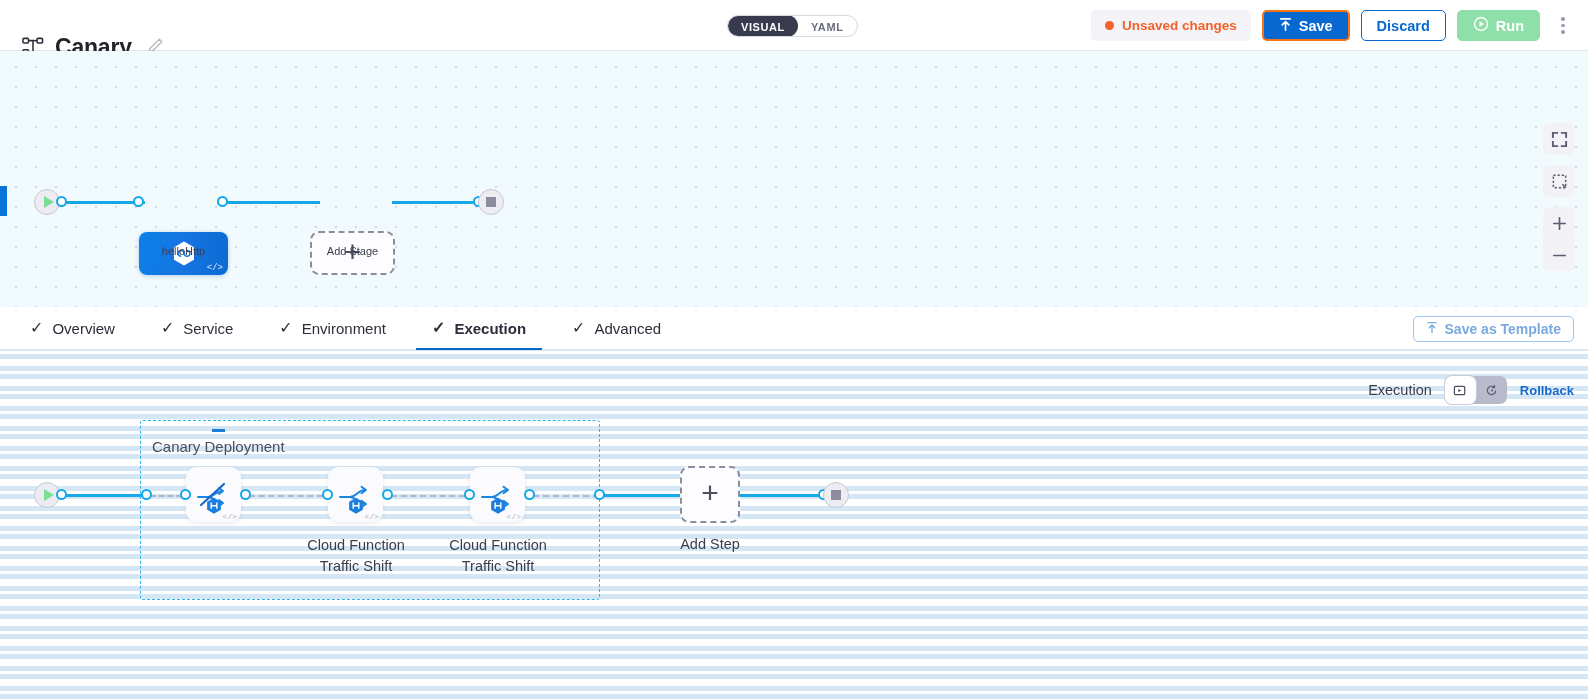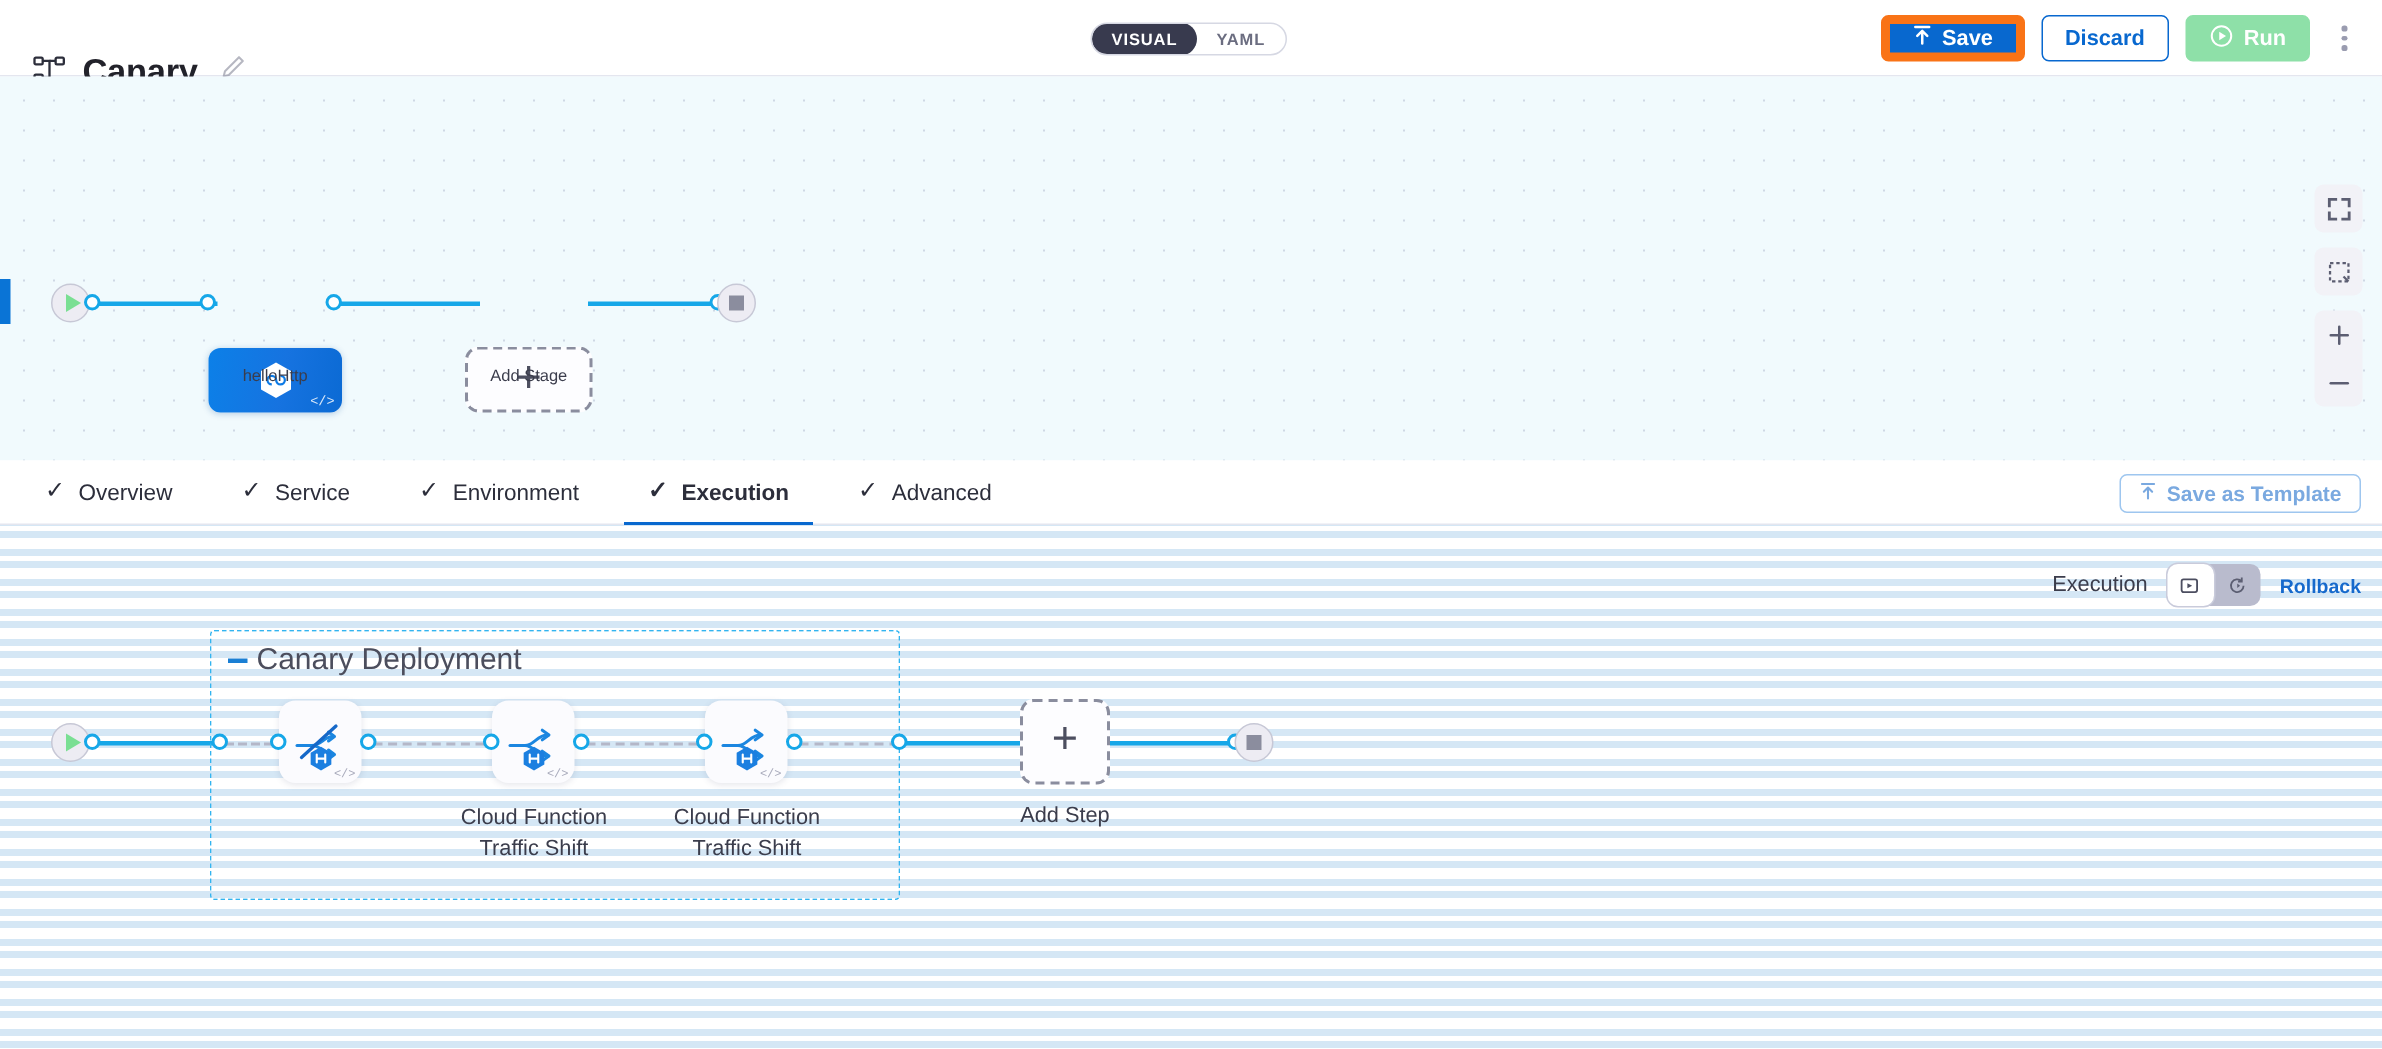--- a/index.html
+++ b/index.html
@@ -45,21 +45,21 @@
     display: flex; align-items: center; gap: 8px;
     background: #f3f3f8; border-radius: 5px; height: 31px; padding: 0 14px;
     font-size: 13.5px; font-weight: bold; color: #f4612a;
   }
   .unsaved-dot { width: 9px; height: 9px; border-radius: 50%; background: #f4612a; }
   .btn {
     display: flex; align-items: center; justify-content: center; gap: 7px;
     height: 31px; padding: 0 15px; border-radius: 5px;
     font-size: 14.5px; font-weight: bold; cursor: pointer; white-space: nowrap;
   }
-  .btn-save { background: #0868cf; color: #ffffff; border: 6px solid #f97316; }
+  .btn-save { background: #0868cf; color: #ffffff; border: 2px solid #f97316; }
   .btn-discard { background: #ffffff; color: #0868cf; border: 1px solid #0868cf; }
   .btn-run { background: #8ee0a8; color: #ffffff; border: 1px solid #8ee0a8; }
   .kebab {
     width: 22px; height: 31px; display: flex; flex-direction: column;
     align-items: center; justify-content: center; gap: 3px; cursor: pointer; margin-left: 1px;
   }
   .kebab i { width: 3.5px; height: 3.5px; border-radius: 50%; background: #9a9cb0; display: block; }
 
   
   .canvas-top {
@@ -165,21 +165,21 @@
   }
   .exec-seg-btn.active { background: #ffffff; box-shadow: 0 0 0 1px #c9cbdb; }
   .rollback-link { font-size: 13px; color: #1669cc; font-weight: bold; cursor: pointer; }
 
   .stage-group {
     position: absolute; left: 140px; top: 70px; width: 460px; height: 180px;
     border: 1.5px dashed #32b4f0; border-radius: 3px;
   }
   .stage-title {
     position: absolute; left: 11px; top: 8px; display: flex; align-items: center; gap: 6px;
-    font-size: 20px; color: #4c4e5d;
+    font-size: 15px; color: #4c4e5d; flex-direction: column;
   }
   .collapse-dash { width: 13px; height: 2.5px; background: #1a7fd4; display: block; cursor: pointer; }
 
   .step-node {
     position: absolute; width: 55px; height: 55px; border-radius: 11px; background: #fbfbfe;
     box-shadow: 0 1px 4px rgba(60,70,110,.13); cursor: pointer;
   }
   .step-node .code-mark2 {
     position: absolute; right: 4px; bottom: 1px; font-size: 8px; color: #a7a9ba;
     font-family: "Liberation Mono", monospace;
@@ -221,20 +221,24 @@
     </div>
 
     <div class="hdr-center">
       <div class="seg-toggle">
         <div class="seg-opt active">VISUAL</div>
         <div class="seg-opt">YAML</div>
       </div>
     </div>
 
     <div class="hdr-right">
+      <div class="unsaved-chip">
+        <span class="unsaved-dot"></span>
+        <span>Unsaved changes</span>
+      </div>
 
       <div class="btn btn-save">
         <span>
           <svg width="13" height="15" viewBox="0 0 14 16">
             <path d="M2 2 H12" stroke="#ffffff" stroke-width="1.8" stroke-linecap="round"></path>
             <path d="M7 5 V14 M3.4 8.4 L7 4.8 L10.6 8.4" fill="none" stroke="#ffffff" stroke-width="1.8" stroke-linecap="round" stroke-linejoin="round"></path>
           </svg>
         </span>
         <span>Save</span>
       </div>

